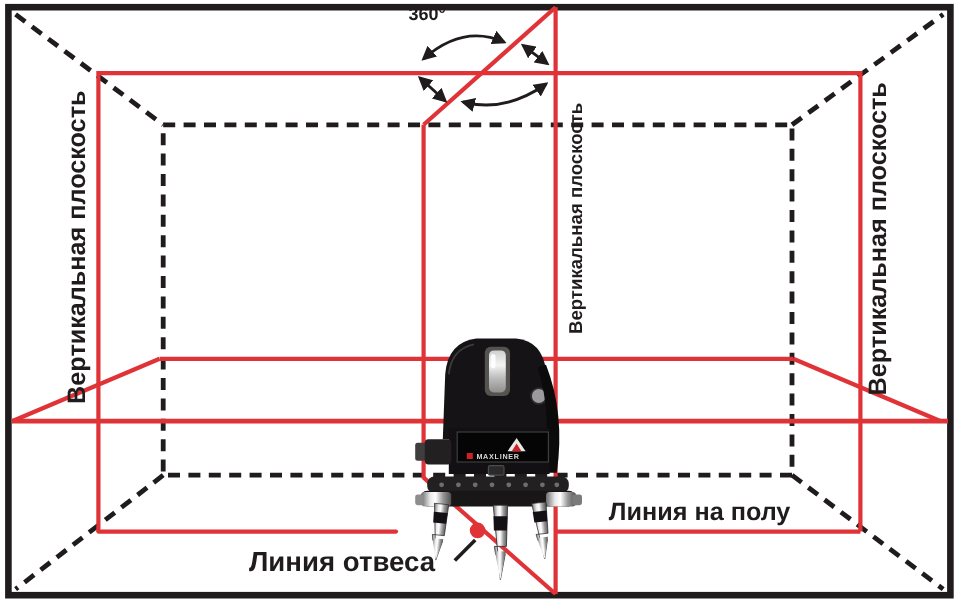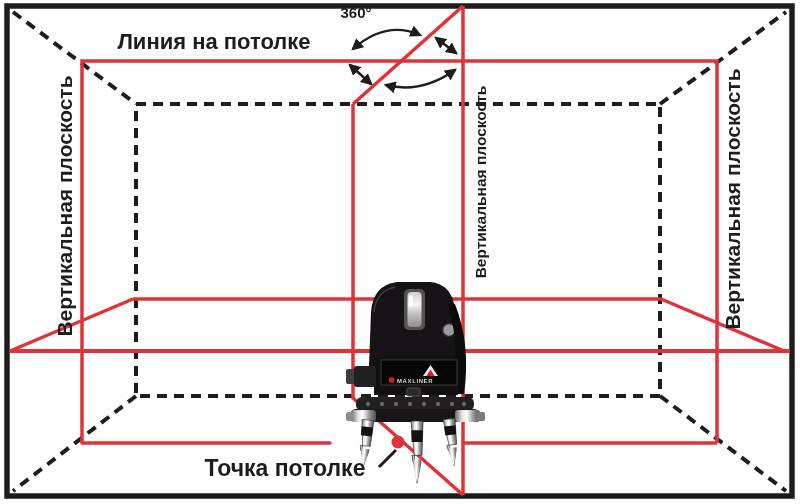--- a/index.html
+++ b/index.html
@@ -128,20 +128,20 @@
 
       <use href="#leg" transform="translate(368,420) rotate(6)"></use>
       <use href="#leg" transform="translate(417,421) scale(1,1.32)"></use>
       <use href="#leg" transform="translate(449,419) rotate(-6)"></use>
     </g>
 
     <circle cx="398" cy="442" r="6.5" fill="#e03338"></circle>
     <path d="M379,467 L396,450" stroke="#201c1d" stroke-width="3" fill="none"></path>
   </svg>
 
-  <div class="lbl" id="lbl-ceiling">Линия на потолке</div>
   <div class="lbl" id="lbl-rotation">360°</div>
   <div class="lbl vert" id="lbl-vleft">Вертикальная плоскость</div>
   <div class="lbl vert" id="lbl-vmid">Вертикальная плоскость</div>
   <div class="lbl vert" id="lbl-vright">Вертикальная плоскость</div>
-  <div class="lbl" id="lbl-plumb">Точка потолке</div>
+  <div class="lbl" id="lbl-floor">Линия на полу</div>
+  <div class="lbl" id="lbl-plumb">Линия отвеса</div>
 
 </div>
 
 </body></html>

